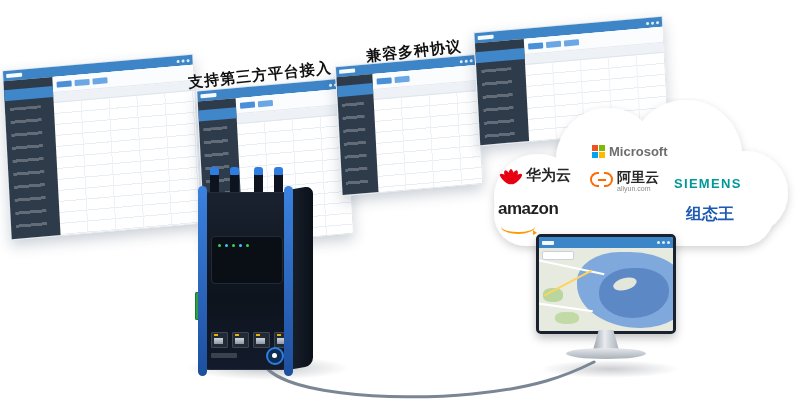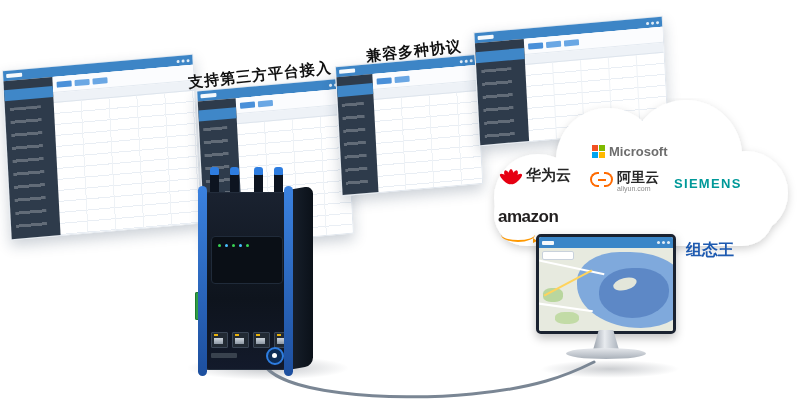--- a/index.html
+++ b/index.html
@@ -64,31 +64,31 @@
   .ali-icon::before{content:"";position:absolute;left:0;top:0;width:9px;height:15px;box-sizing:border-box;
     border:2.5px solid #ff6a00;border-right:none;border-radius:8px 0 0 8px;}
   .ali-icon::after{content:"";position:absolute;right:0;top:0;width:9px;height:15px;box-sizing:border-box;
     border:2.5px solid #ff6a00;border-left:none;border-radius:0 8px 8px 0;}
   .ali-dash{position:absolute;left:7.5px;top:6.5px;width:8px;height:2.5px;background:#ff6a00;}
   .ali-text{display:flex;flex-direction:column;line-height:1.05;}
   .ali-label{font-size:14px;font-weight:bold;color:#262626;}
   .ali-domain{font-size:7px;color:#8a8a8a;}
   .lg-sie{left:206px;top:78px;}
   .sie-label{font-size:13px;font-weight:bold;letter-spacing:1.3px;color:#009999;}
-  .lg-amz{left:30px;top:110px;flex-direction:column;align-items:flex-start;gap:9px;}
+  .lg-amz{left:30px;top:102px;flex-direction:column;align-items:flex-start;gap:9px;}
   .amz-label{font-size:17px;font-weight:bold;letter-spacing:-.5px;color:#221f1f;line-height:1;}
   .amz-smile{width:34px;height:7px;margin:-1px 0 0 3px;border-bottom:2.5px solid #ff9900;border-radius:0 0 60% 60%/0 0 100% 100%;position:relative;}
   .amz-smile::after{content:"";position:absolute;right:-2px;bottom:-3px;width:0;height:0;
     border-left:4px solid #ff9900;border-top:3px solid transparent;border-bottom:2px solid transparent;}
   .lg-fc{left:112px;top:100px;flex-direction:column;align-items:flex-start;gap:1px;}
   .fc-row{display:flex;align-items:center;gap:3px;}
   .fc-icon{width:11px;height:11px;border-radius:50%;background:linear-gradient(135deg,#00a651 50%,#0068b7 50%);}
   .fc-label{font-size:11px;font-weight:bold;color:#00a651;}
   .fc-sub{font-size:13px;font-weight:800;font-style:italic;color:#0068b7;letter-spacing:.3px;}
-  .lg-kv{left:218px;top:106px;margin-top:36px;}
+  .lg-kv{left:218px;top:106px;}
   .kv-label{font-size:16px;font-weight:bold;color:#1e5ab0;}
 
   
   .router{position:absolute;left:202px;top:162px;width:120px;height:212px;z-index:3;}
   .r-side{position:absolute;left:84px;top:26px;width:27px;height:180px;
     background:linear-gradient(90deg,#1a2330,#0b1119);transform:skewY(-10deg);border-radius:2px 8px 8px 2px;}
   .r-front{position:absolute;left:0;top:30px;width:88px;height:178px;border-radius:8px;
     background:linear-gradient(180deg,#1a2230,#0e141d 60%,#131a2b);box-shadow:inset 0 0 0 1px #232d3c;}
   .r-rail{position:absolute;top:24px;width:9px;height:190px;border-radius:5px;z-index:2;
     background:linear-gradient(180deg,#3b82e0,#1d4f9e);}

